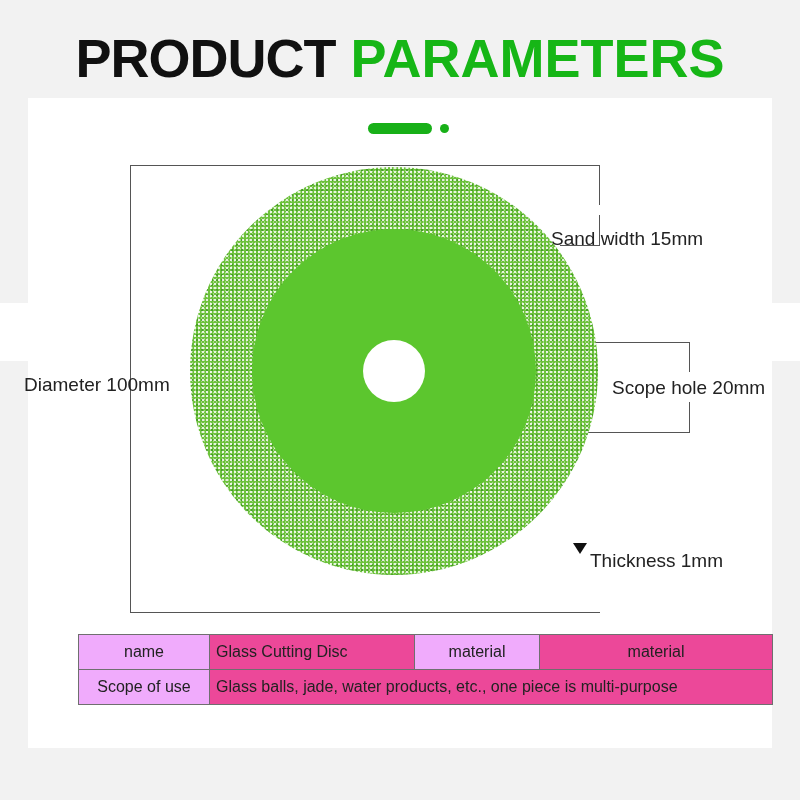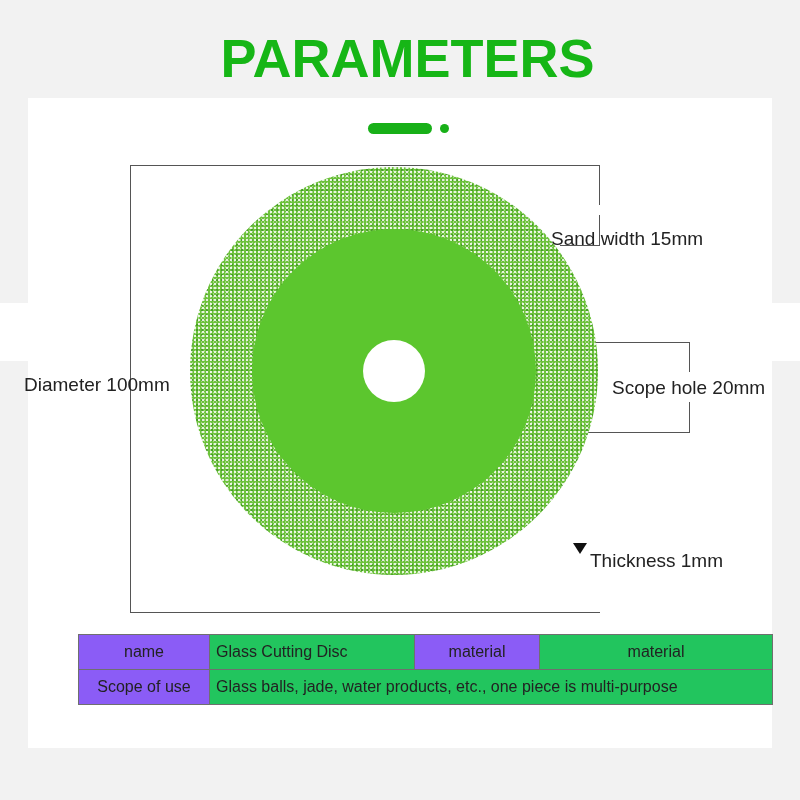--- a/index.html
+++ b/index.html
@@ -155,33 +155,34 @@
   }
   #spec-table td {
     border: 1.6px solid #6f6f6f;
     height: 34px;
     font-size: 16px;
     color: #222222;
     padding: 0 6px;
     font-family: "Liberation Sans", sans-serif;
   }
   td.hd {
-    background: #8b5cf6;
+    background: #f0abfc;
     color: #ffffff;
     text-align: center;
     font-size: 16px;
   }
   td.hd.small { font-size: 14.5px; }
-  td.val { background: #22c55e; text-align: left; padding-left: 12px; }
+  td.val { background: #ec4899; text-align: left; padding-left: 12px; }
   td.val.center { text-align: center; padding-left: 0; }
 </style>
 </head>
 <body>
 
 <div id="title-bar">
+  <span class="title-word title-dark">PRODUCT</span>
     <span class="title-word title-green"> PARAMETERS</span>
 </div>
 
 <div id="card-top"></div>
 <div id="card-mid"></div>
 <div id="card-bot"></div>
 
 <div id="deco">
   <div id="deco-bar"></div>
   <div id="deco-dot"></div>

